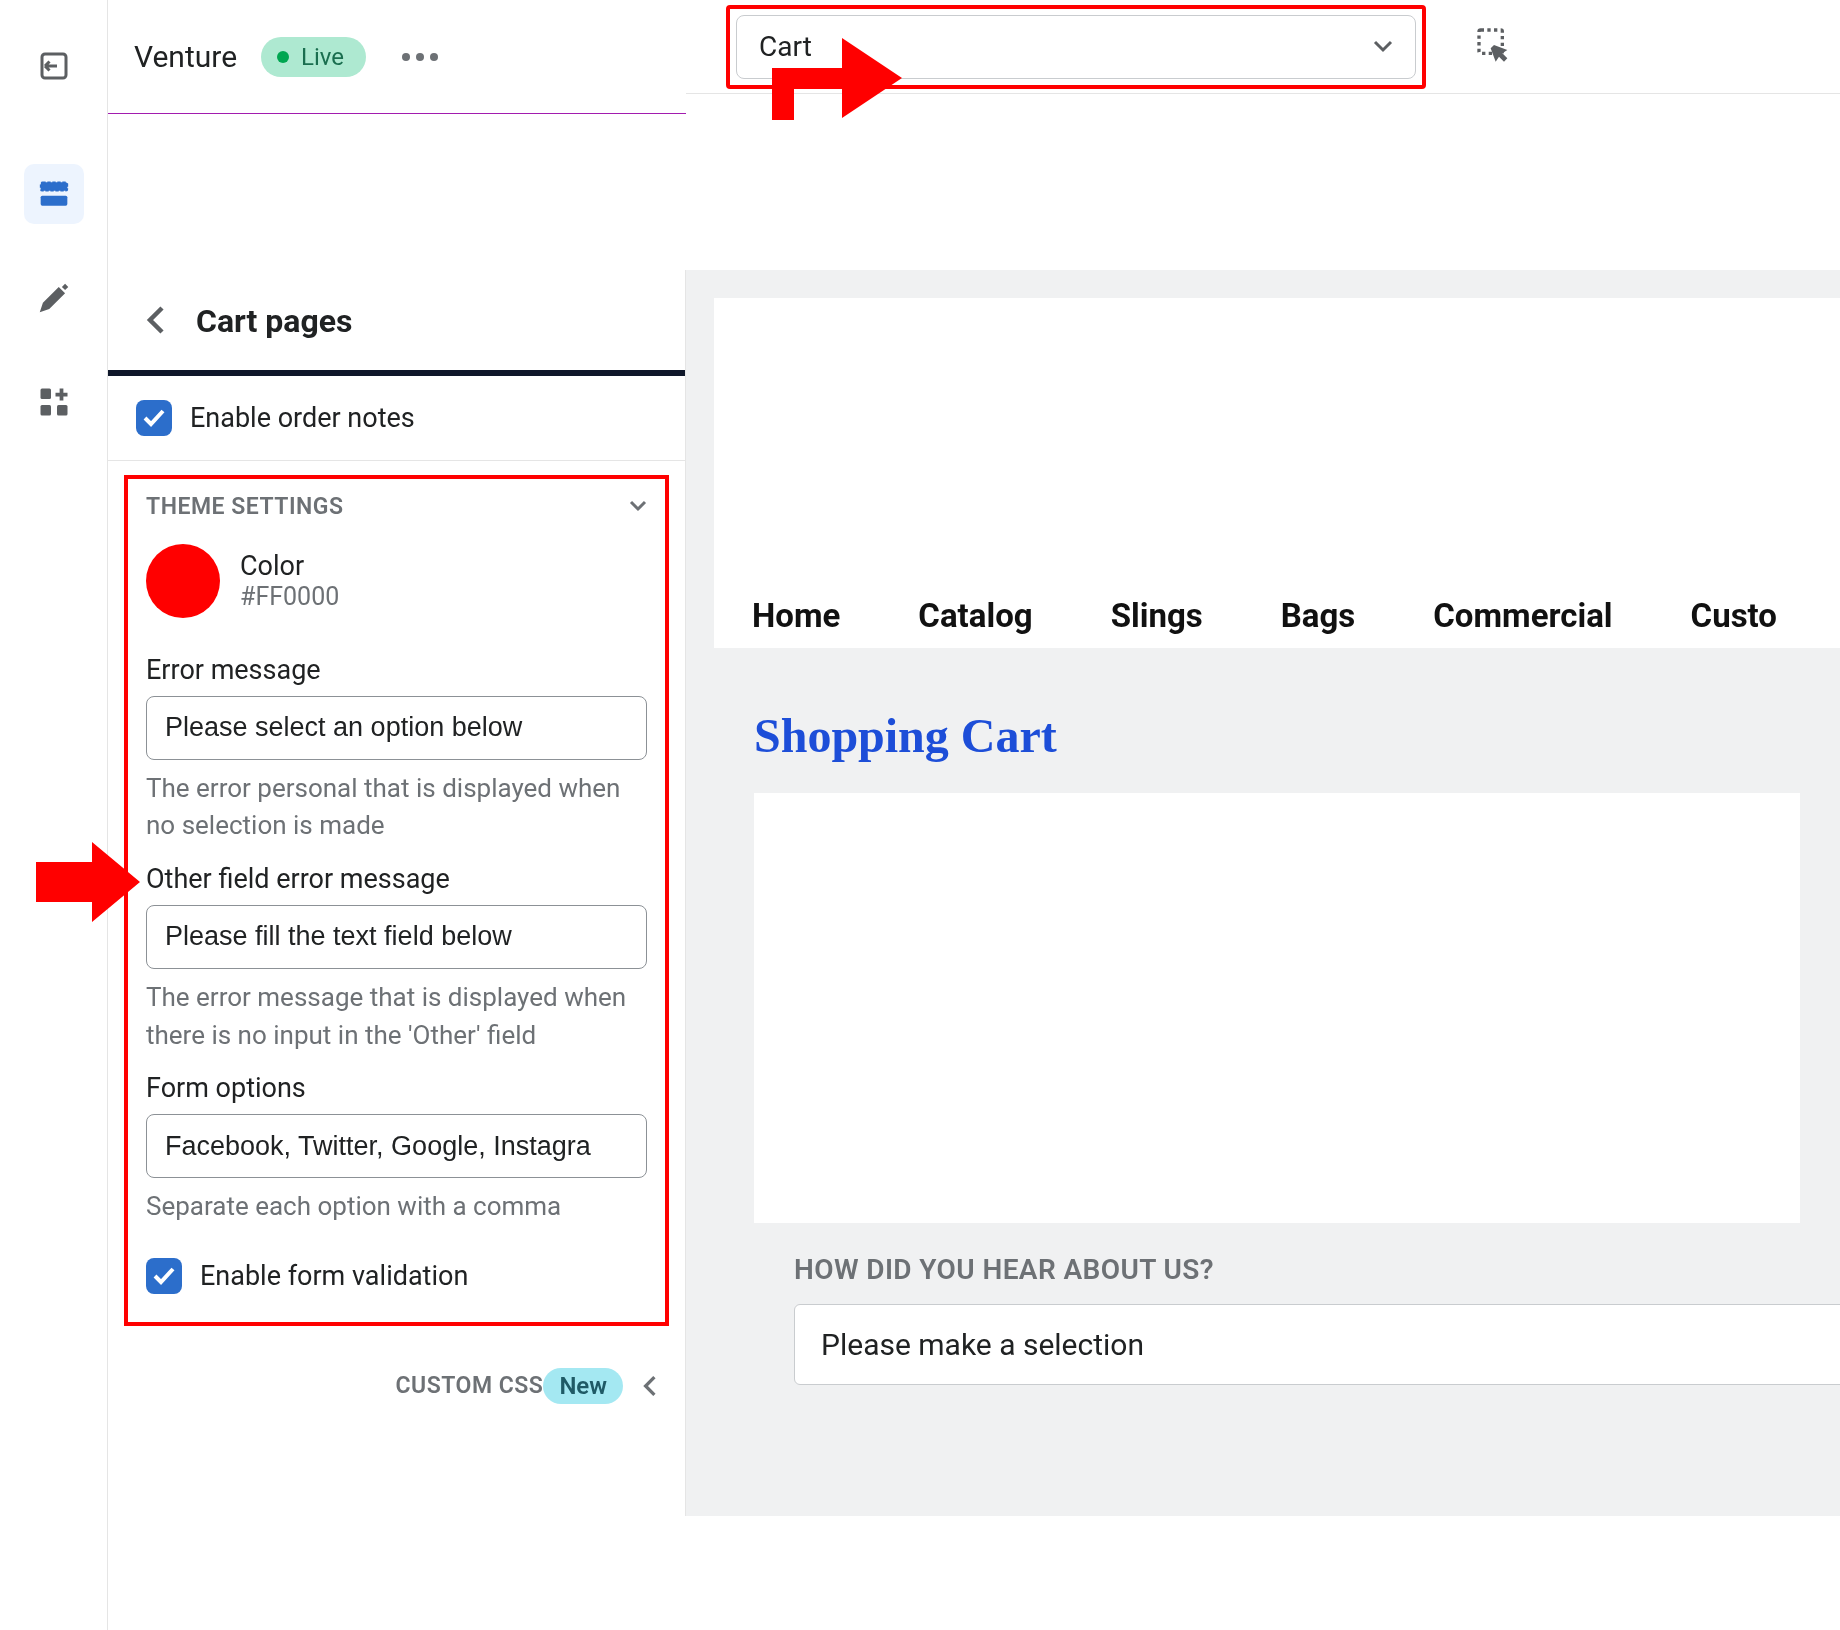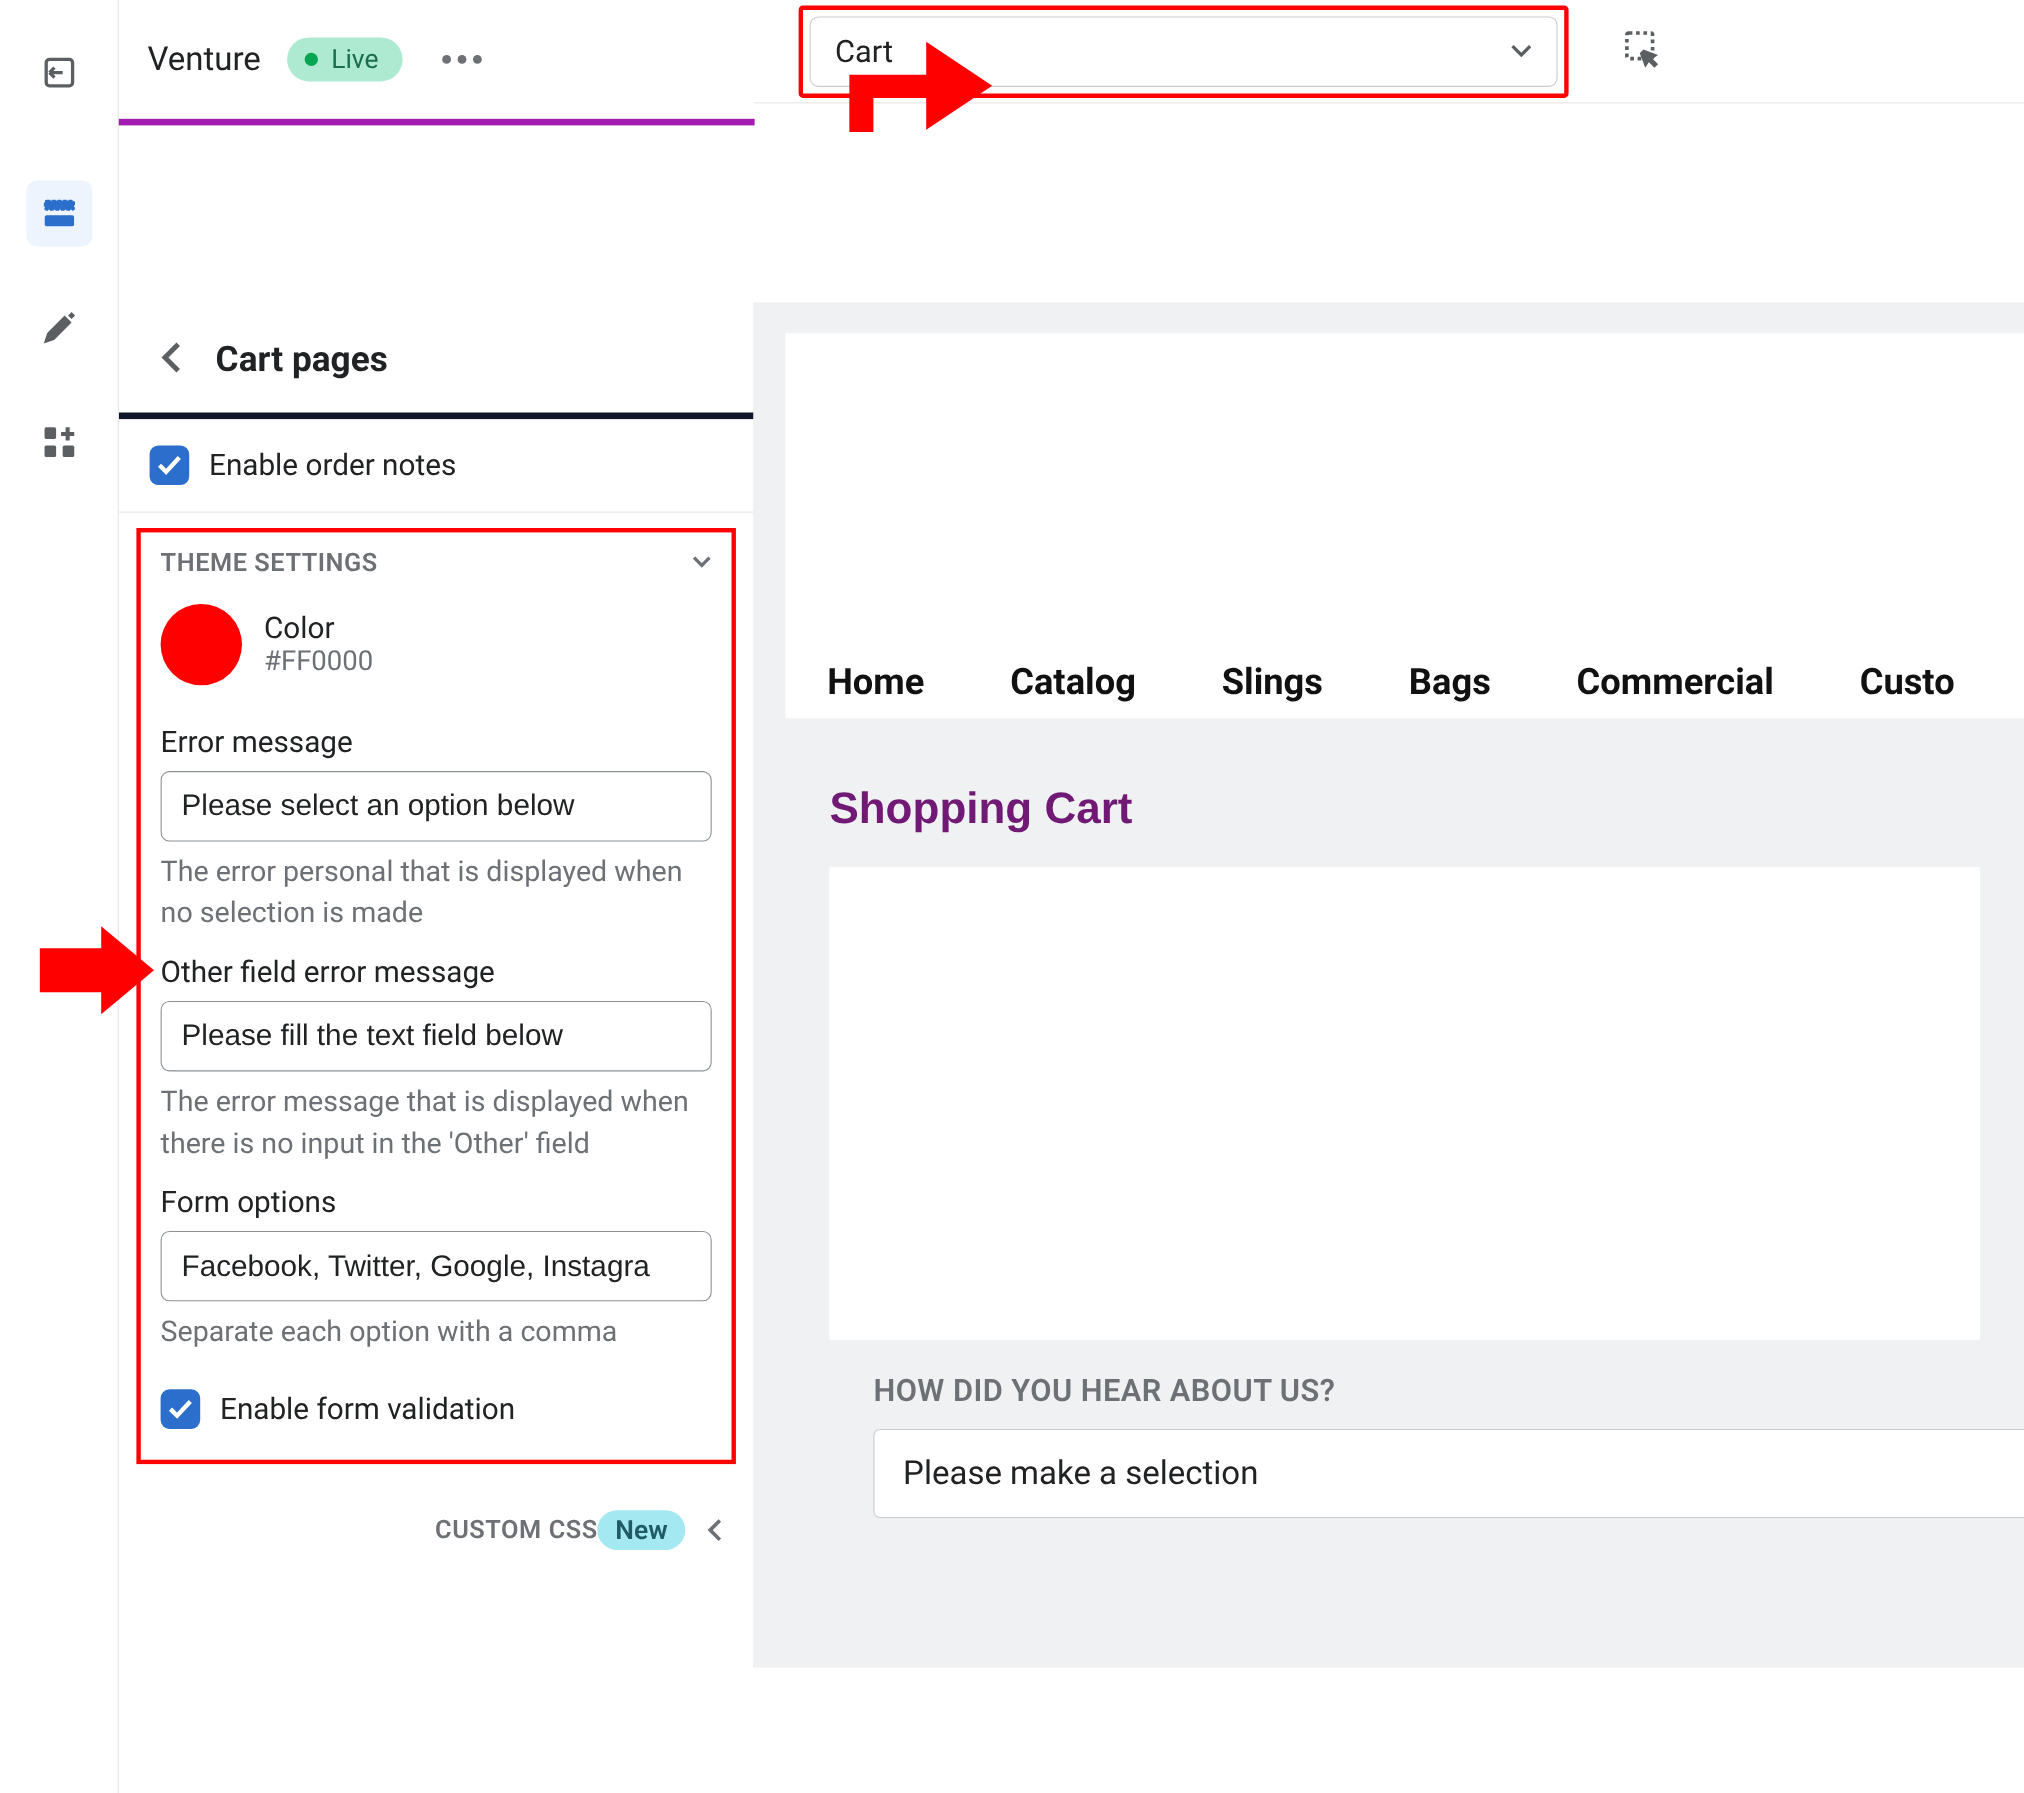--- a/index.html
+++ b/index.html
@@ -42,21 +42,21 @@
 .main {
   display: grid;
   grid-template-columns: 578px 1fr;
   height: 100%;
 }
 
 
 .topbar {
   grid-column: 1 / span 1;
   height: 114px;
-  border-bottom: 6px solid #a21caf;
+  border-bottom: 1px solid #a21caf;
   display: flex;
   align-items: center;
   padding: 0 26px;
   gap: 24px;
 }
 .theme-name { font-size: 30px; color: #202223; }
 .live-badge {
   background: #aee9d1;
   color: #1a6e4f;
   font-size: 24px;
@@ -193,21 +193,21 @@
 }
 .store-nav span { cursor:pointer; }
 .banner {
   background:#00d6ff; color:#111; font-weight:700;
   font-size:30px; padding: 24px 0;
   text-indent: 226px;
   white-space: nowrap; overflow:hidden;
 }
 
 .cart-area { padding: 60px 40px; }
-.cart-title { font-family: Liberation Sans, sans-serif; font-size:40px; font-weight:700; color:#701a75; }
+.cart-title { font-family: Liberation Serif, serif; font-size:48px; font-weight:700; color:#1d4ed8; }
 .cart-white { background:#fff; height:430px; margin-top:30px; }
 
 .survey { padding: 30px 40px; }
 .survey-label { font-size:28px; color:#6d7175; font-weight:600; letter-spacing:0.4px; padding-bottom:18px; }
 .survey-select {
   background:#fff; border:1.5px solid #c9cccf; border-radius:6px;
   padding: 22px 26px; font-size:30px; color:#202223; width: 1080px;
 }
 
 

